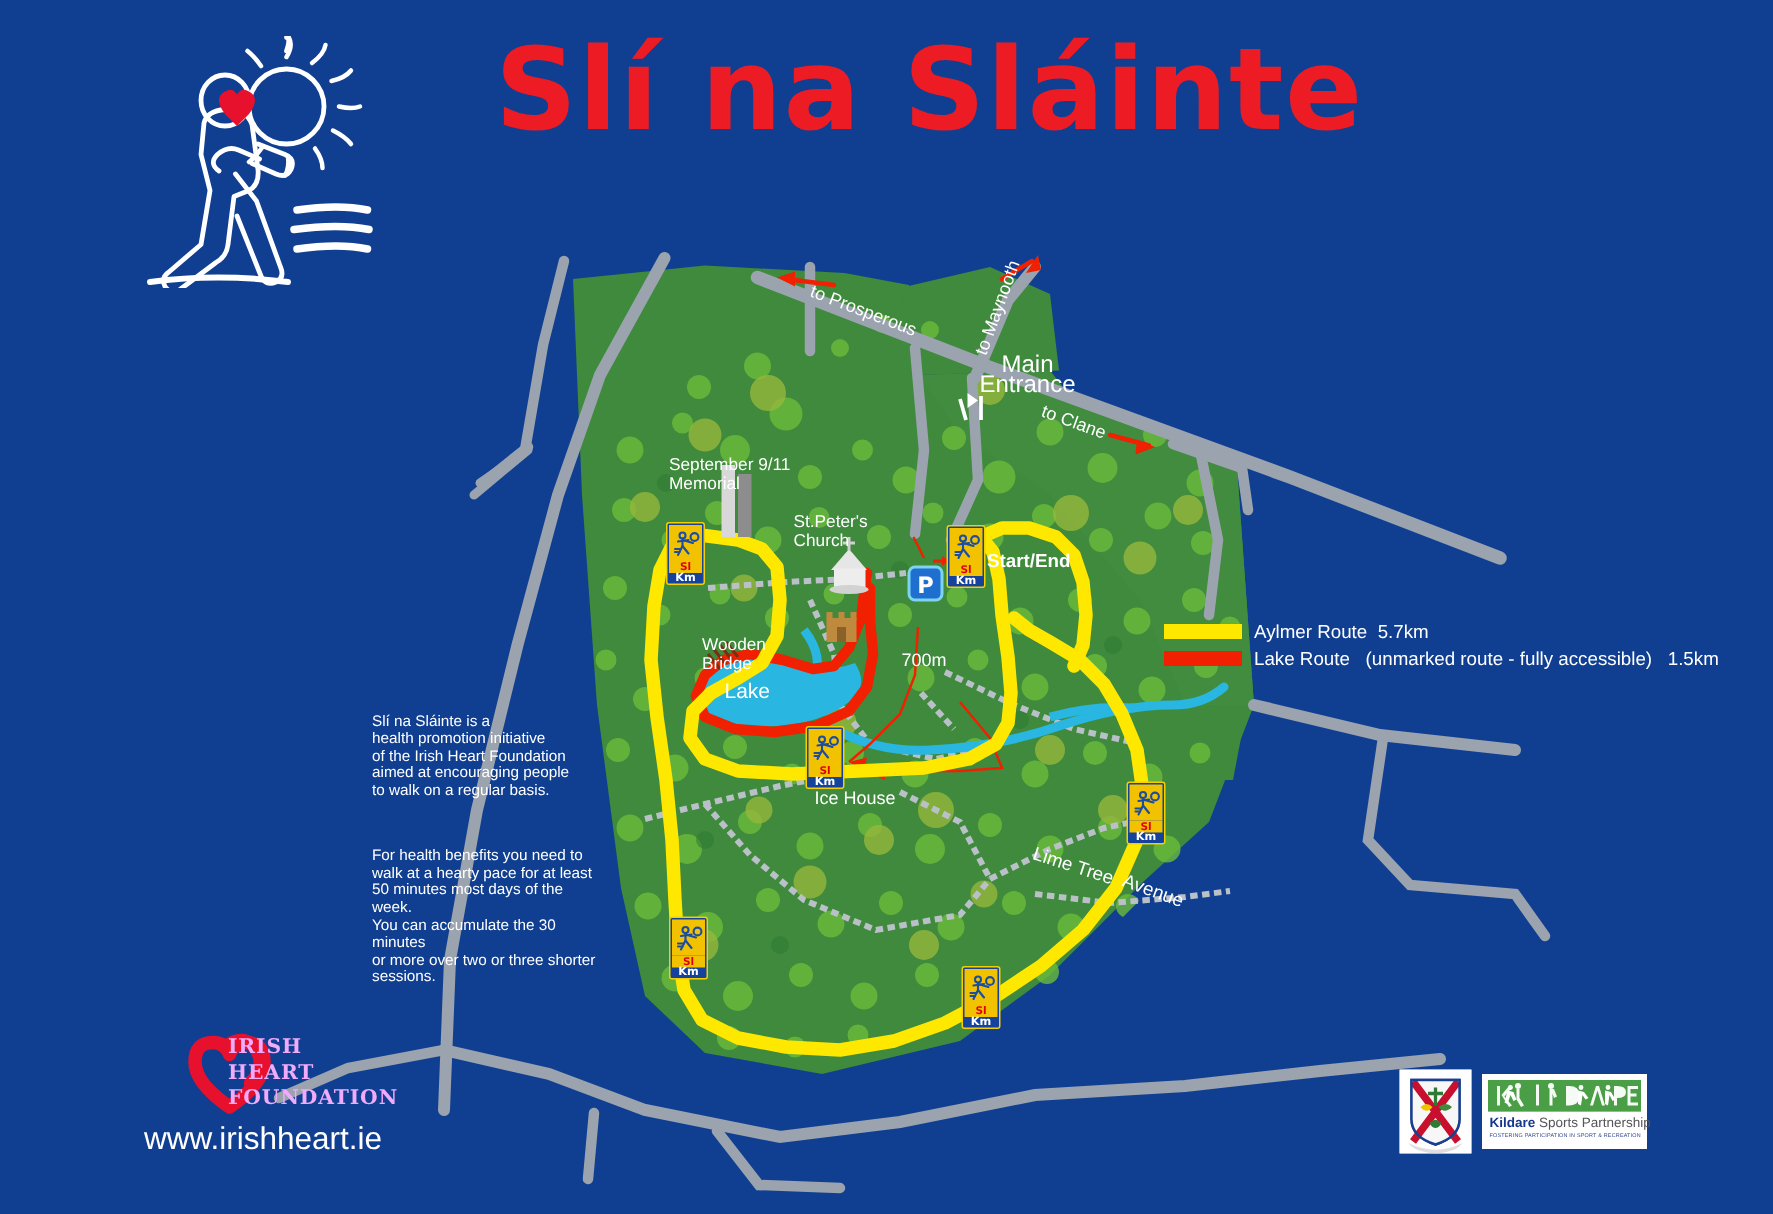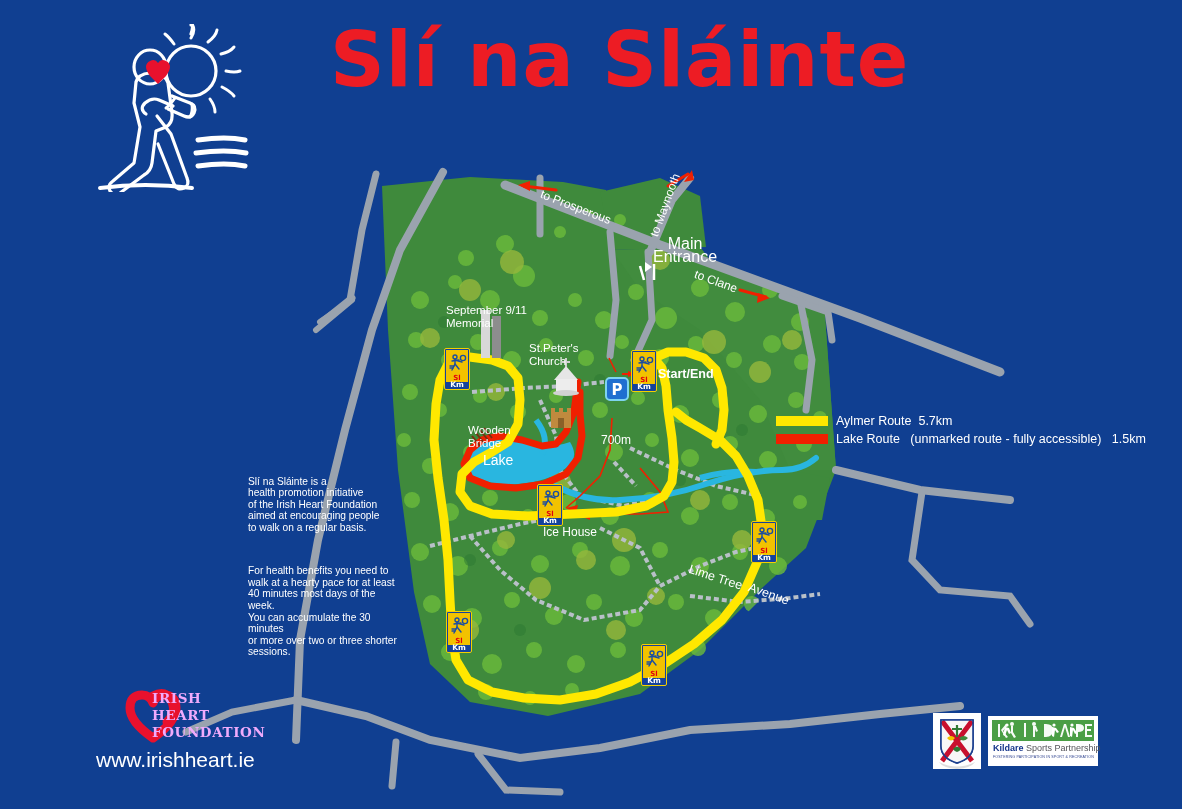--- a/index.html
+++ b/index.html
@@ -519,21 +519,21 @@
   </div>
 
   <div id="infoblock">
     <div>Slí na Sláinte is a
 health promotion initiative
 of the Irish Heart Foundation
 aimed at encouraging people
 to walk on a regular basis.</div>
     <div class="p2">For health benefits you need to
 walk at a hearty pace for at least
-40 minutes most days of the week.
+50 minutes most days of the week.
 You can accumulate the 30 minutes
 or more over two or three shorter
 sessions.</div>
   </div>
 
   <svg id="ihf" viewBox="0 0 200 62">
     <g fill="none" stroke="#e8112d" stroke-width="9" stroke-linecap="round" stroke-linejoin="round">
       <path d="M30,22 q0,-13 12,-13 q8,0 11,8 q3,-8 11,-8 q12,0 12,13 q0,14 -23,30 q-23,-16 -23,-30 Z"></path>
       <path d="M53,10 q12,-6 18,4 q7,11 -4,22"></path>
     </g>

